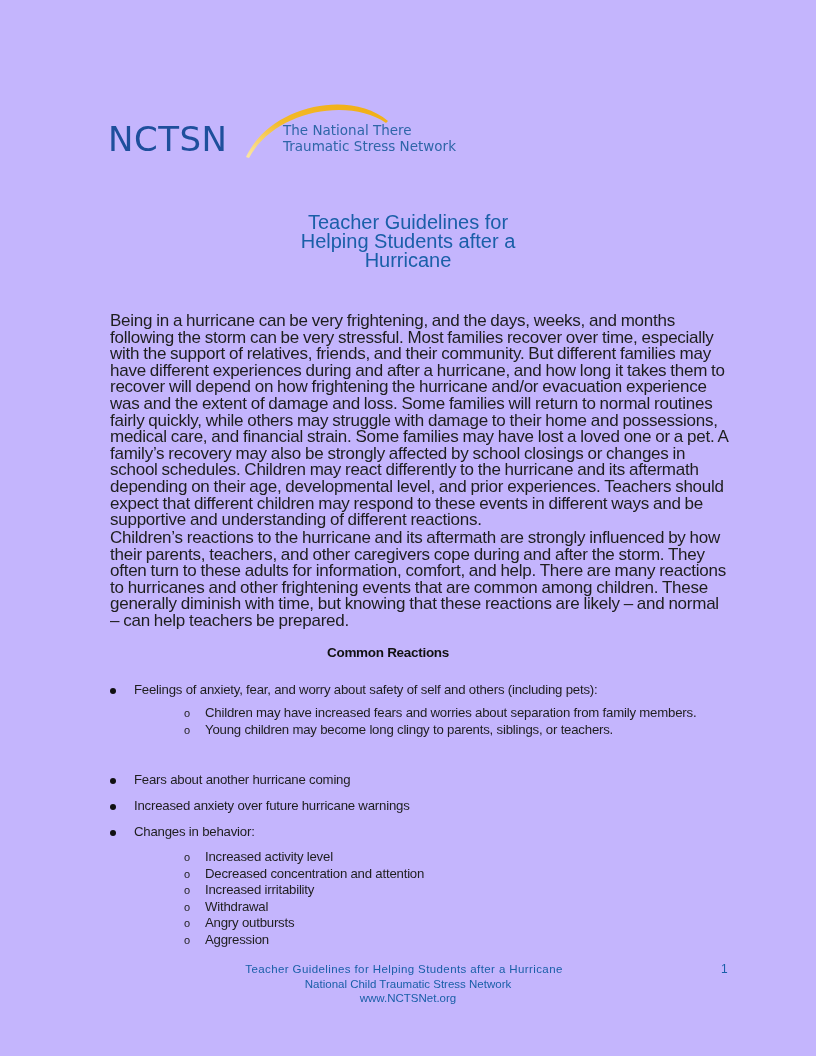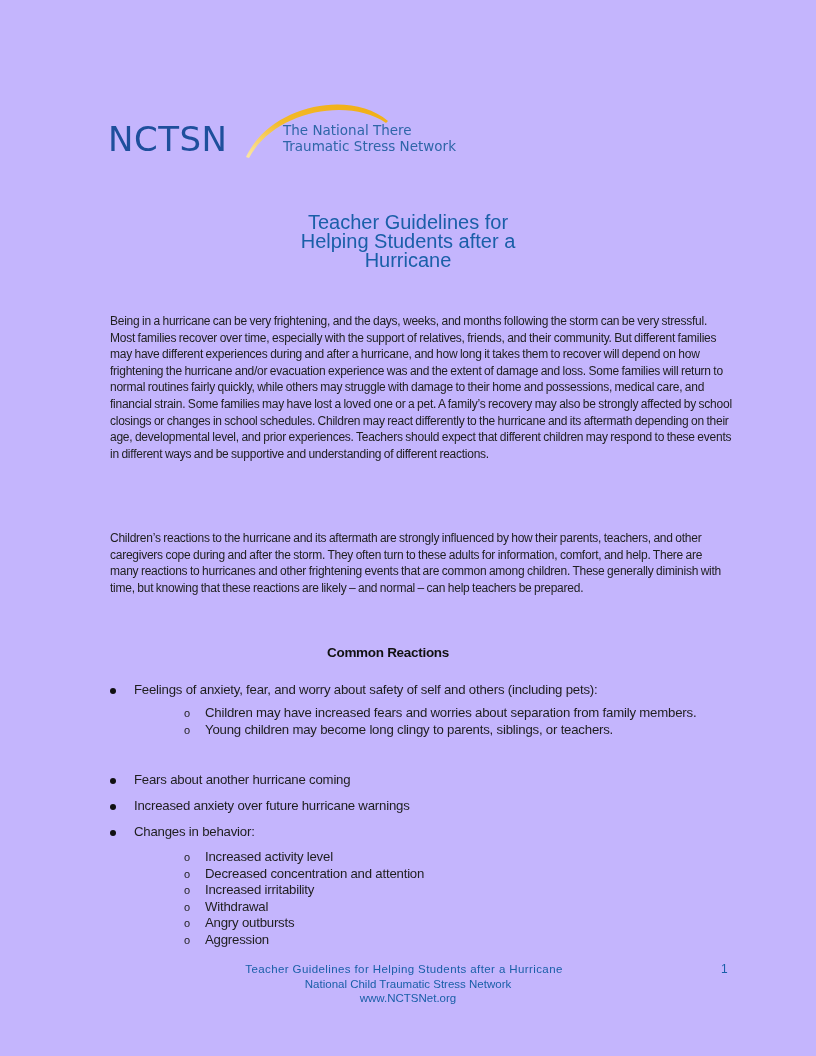--- a/index.html
+++ b/index.html
@@ -71,21 +71,21 @@
       font-size: 20px;
       line-height: 19px;
     }
     .doc-title span { display: block; }
 
     
     .para {
       position: absolute;
       left: 110px;
       width: 622px;
-      font-size: 12px;
+      font-size: 17px;
       line-height: 16.6px;
       color: #1e1e1e;
       letter-spacing: -0.25px;
       word-spacing: -0.5px;
     }
     .para-1 { top: 313px; }
     .para-2 { top: 530px; }
 
     
     .section-heading {

